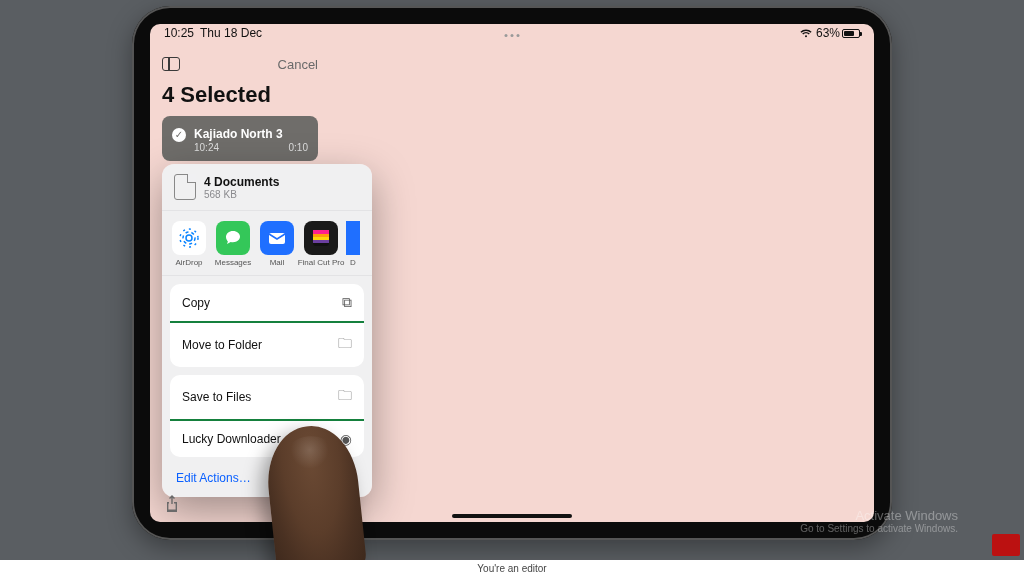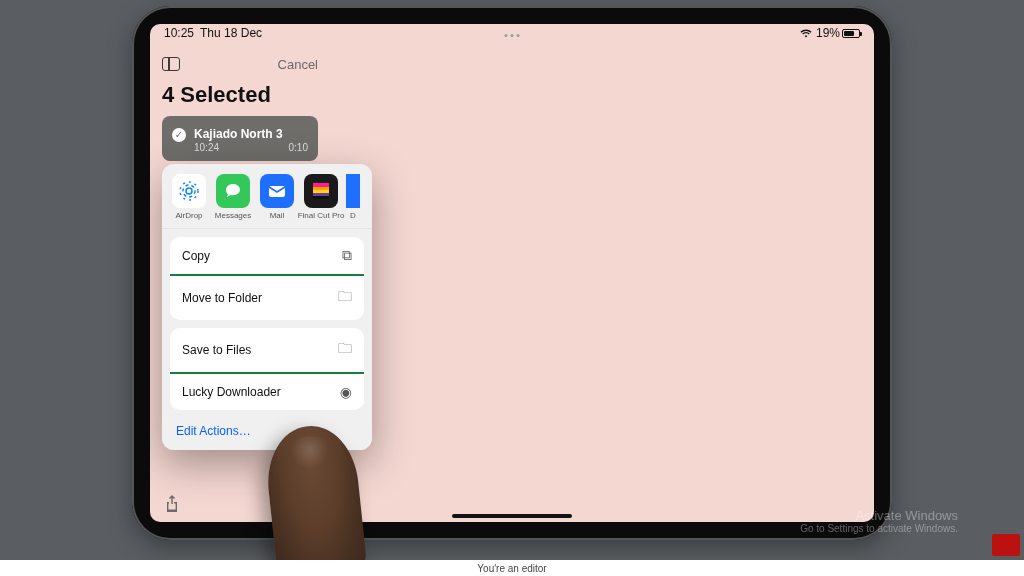--- a/index.html
+++ b/index.html
@@ -173,21 +173,21 @@
         <span>10:25</span>
         <span>Thu 18 Dec</span>
       </div>
       <div class="status-right">
         <span>
           <svg width="12" height="9" viewBox="0 0 12 9">
               <path d="M6 8.2a1 1 0 100-2 1 1 0 000 2zM2.2 4.6a5.4 5.4 0 017.6 0l-1 1a4 4 0 00-5.6 0l-1-1zM.4 2.8a8 8 0 0111.2 0l-1 1a6.6 6.6 0 00-9.2 0l-1-1z" fill="#111"></path>
             </svg>
         </span>
         <span class="battery">
-          <span>19%</span>
+          <span>63%</span>
           <span class="battery-shell">
               <span class="battery-fill"></span>
             </span>
         </span>
       </div>
     </div>
 
     <div class="left-pane">
       <div class="toolbar-row">
         <span class="sidebar-icon"></span>
@@ -195,20 +195,27 @@
       </div>
       <div class="selected-title">4 Selected</div>
       <div class="sel-row">
         <span class="check">✓</span><span class="title">Kajiado North 3</span>
         <span class="time">10:24</span>
         <span class="dur">0:10</span>
       </div>
     </div>
 
     <div class="share-sheet">
+      <div class="ss-header">
+        <span class="doc-icon"></span>
+        <div>
+          <div class="t1">4 Documents</div>
+          <div class="t2">568 KB</div>
+        </div>
+      </div>
 
       <div class="ss-apps">
         <div class="app">
           <div class="ico ico-airdrop">
             <svg width="22" height="22" viewBox="0 0 22 22">
                 <circle cx="11" cy="11" r="3" fill="none" stroke="#0a84ff" stroke-width="1.5"></circle>
                 <circle cx="11" cy="11" r="6" fill="none" stroke="#0a84ff" stroke-width="1.5" stroke-dasharray="3 3"></circle>
                 <circle cx="11" cy="11" r="9" fill="none" stroke="#0a84ff" stroke-width="1.5" stroke-dasharray="2 4"></circle>
               </svg>
           </div>

